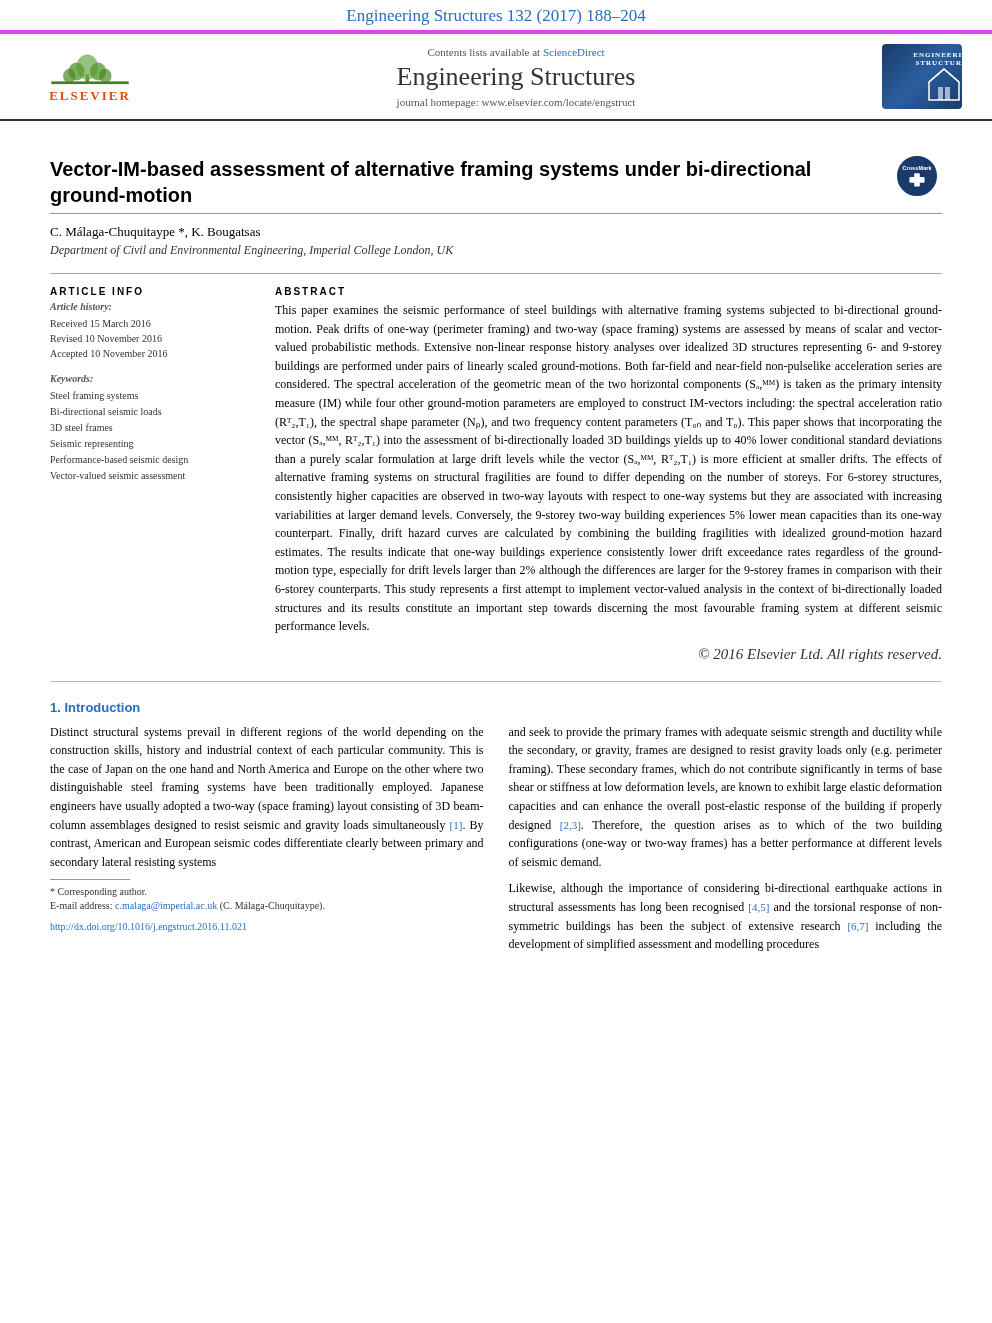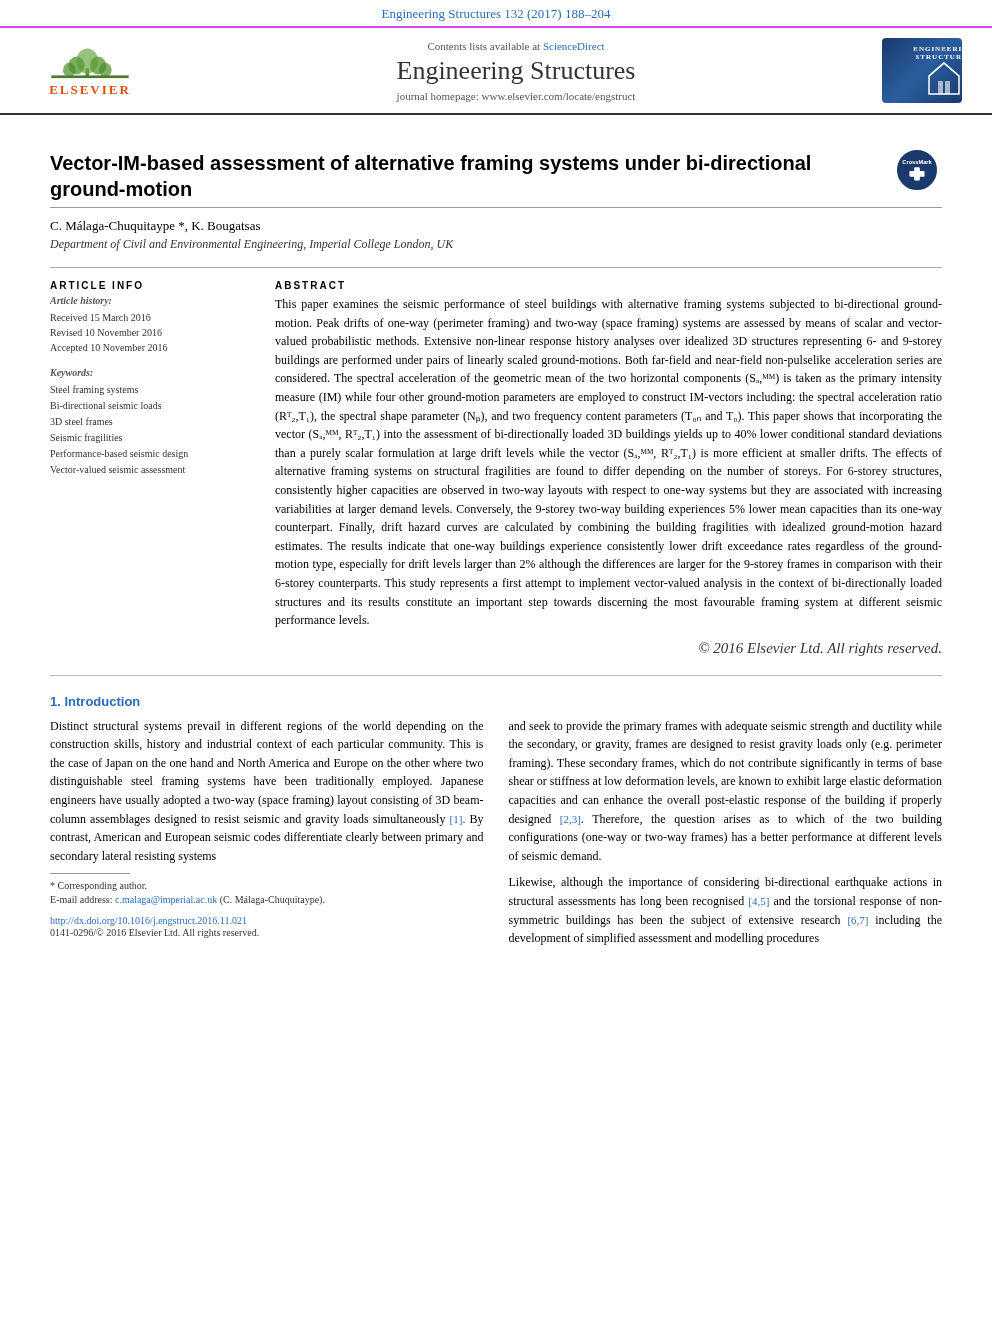--- a/index.html
+++ b/index.html
@@ -9,23 +9,23 @@
       width: 992px;
       min-height: 1323px;
       font-size: 13px;
       color: #000;
     }
 
     
     .top-bar {
       text-align: center;
       padding: 6px 0 4px;
-      font-size: 13px;
+      font-size: 17px;
       color: #2a6ebb;
-      border-bottom: 2px solid #d946ef;
+      border-bottom: 4px solid #d946ef;
     }
 
     
     .journal-header {
       display: flex;
       align-items: center;
       padding: 10px 30px;
       border-bottom: 2px solid #333;
     }
     .journal-header-left {
@@ -358,21 +358,21 @@
         <div class="info-line">Received 15 March 2016</div>
         <div class="info-line">Revised 10 November 2016</div>
         <div class="info-line">Accepted 10 November 2016</div>
       </div>
 
       <div class="keywords-block">
         <div class="info-subhead">Keywords:</div>
         <div class="keyword-item">Steel framing systems</div>
         <div class="keyword-item">Bi-directional seismic loads</div>
         <div class="keyword-item">3D steel frames</div>
-        <div class="keyword-item">Seismic fragilities</div>
+        <div class="keyword-item">Seismic representing</div>
         <div class="keyword-item">Performance-based seismic design</div>
         <div class="keyword-item">Vector-valued seismic assessment</div>
       </div>
     </div>
 
     <div class="right-col">
       <div class="section-heading">ABSTRACT</div>
       <div class="abstract-text">
         <p>This paper examines the seismic performance of steel buildings with alternative framing systems subjected to bi-directional ground-motion. Peak drifts of one-way (perimeter framing) and two-way (space framing) systems are assessed by means of scalar and vector-valued probabilistic methods. Extensive non-linear response history analyses over idealized 3D structures representing 6- and 9-storey buildings are performed under pairs of linearly scaled ground-motions. Both far-field and near-field non-pulselike acceleration series are considered. The spectral acceleration of the geometric mean of the two horizontal components (Sₐ,ᴹᴹ) is taken as the primary intensity measure (IM) while four other ground-motion parameters are employed to construct IM-vectors including: the spectral acceleration ratio (Rᵀ₂,T₁), the spectral shape parameter (Nₚ), and two frequency content parameters (T₀ₙ and T₀). This paper shows that incorporating the vector (Sₐ,ᴹᴹ, Rᵀ₂,T₁) into the assessment of bi-directionally loaded 3D buildings yields up to 40% lower conditional standard deviations than a purely scalar formulation at large drift levels while the vector (Sₐ,ᴹᴹ, Rᵀ₂,T₁) is more efficient at smaller drifts. The effects of alternative framing systems on structural fragilities are found to differ depending on the number of storeys. For 6-storey structures, consistently higher capacities are observed in two-way layouts with respect to one-way systems but they are associated with increasing variabilities at larger demand levels. Conversely, the 9-storey two-way building experiences 5% lower mean capacities than its one-way counterpart. Finally, drift hazard curves are calculated by combining the building fragilities with idealized ground-motion hazard estimates. The results indicate that one-way buildings experience consistently lower drift exceedance rates regardless of the ground-motion type, especially for drift levels larger than 2% although the differences are larger for the 9-storey frames in comparison with their 6-storey counterparts. This study represents a first attempt to implement vector-valued analysis in the context of bi-directionally loaded structures and its results constitute an important step towards discerning the most favourable framing system at different seismic performance levels.</p>
       </div>
@@ -398,21 +398,20 @@
         <div class="footnote-text">
           <div>* Corresponding author.</div>
           <div>
             <span>E-mail address:</span>
             <span class="footnote-link" style="color:#2a6ebb;cursor:pointer;">c.malaga@imperial.ac.uk</span>
             <span>(C. Málaga-Chuquitaype).</span>
           </div>
         </div>
         <div style="margin-top: 8px;">
           <div class="footnote-link" style="color:#2a6ebb;cursor:pointer;font-size:10px;">http://dx.doi.org/10.1016/j.engstruct.2016.11.021</div>
-          <div class="footnote-text">0141-0296/© 2016 Elsevier Ltd. All rights reserved.</div>
         </div>
       </div>
 
       <div class="body-col">
         <div class="body-text">
           <p>and seek to provide the primary frames with adequate seismic strength and ductility while the secondary, or gravity, frames are designed to resist gravity loads only (e.g. perimeter framing). These secondary frames, which do not contribute significantly in terms of base shear or stiffness at low deformation levels, are known to exhibit large elastic deformation capacities and can enhance the overall post-elastic response of the building if properly designed <span class="ref-link">[2,3]</span>. Therefore, the question arises as to which of the two building configurations (one-way or two-way frames) has a better performance at different levels of seismic demand.</p>
           <p>Likewise, although the importance of considering bi-directional earthquake actions in structural assessments has long been recognised <span class="ref-link">[4,5]</span> and the torsional response of non-symmetric buildings has been the subject of extensive research <span class="ref-link">[6,7]</span> including the development of simplified assessment and modelling procedures</p>
         </div>
       </div>
     </div>

